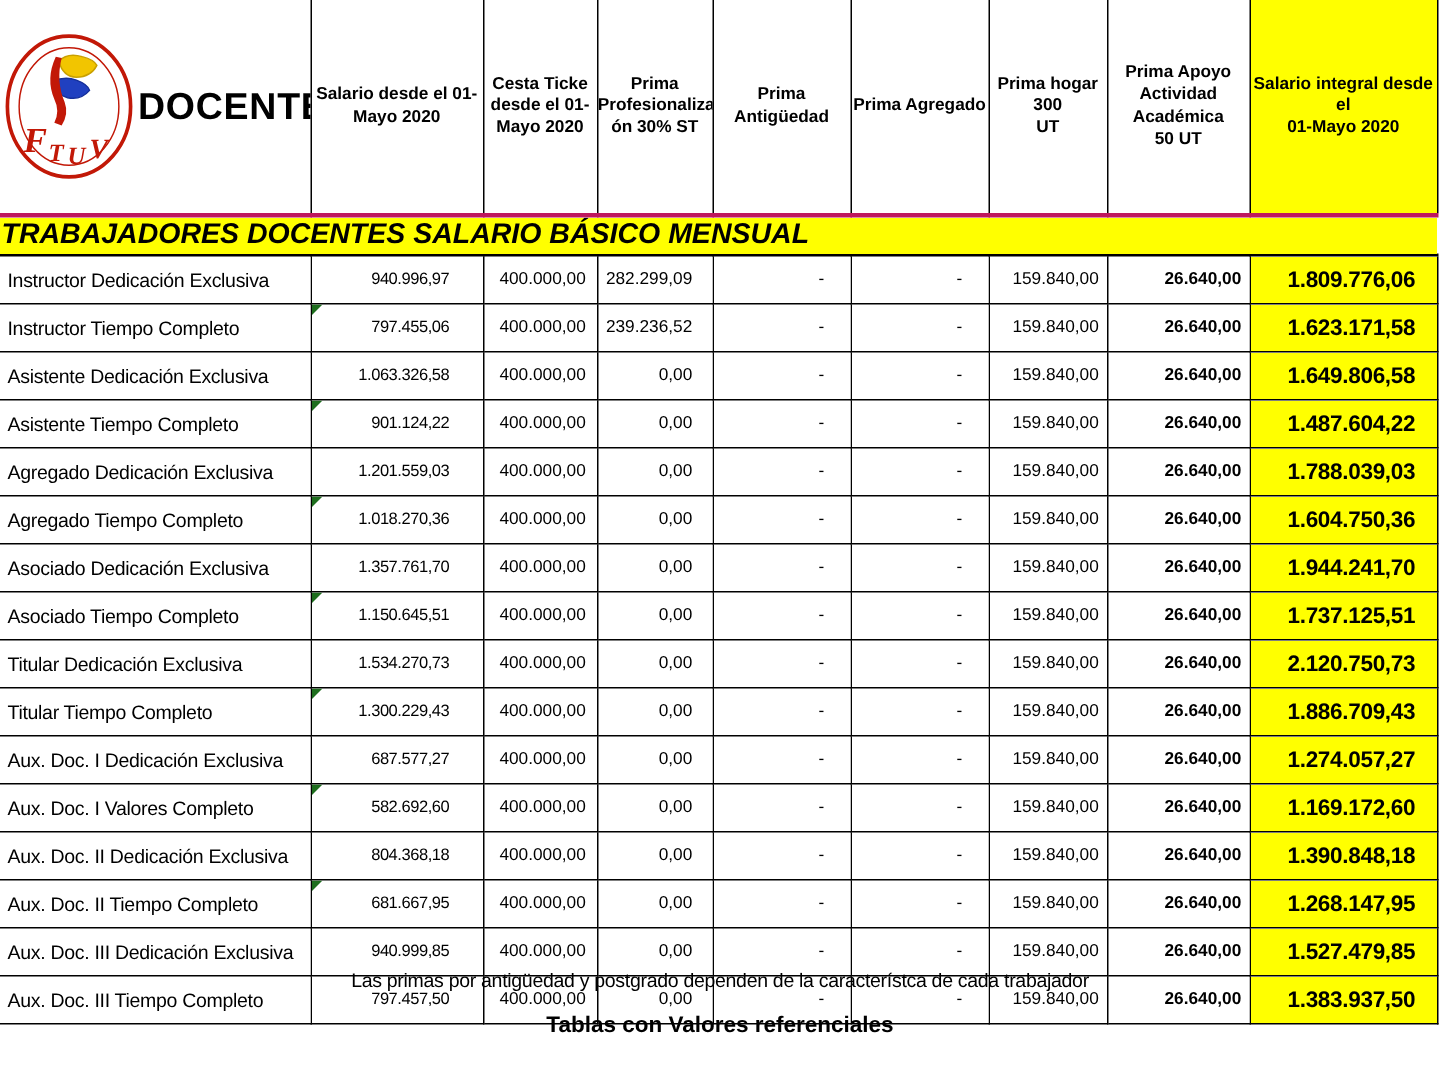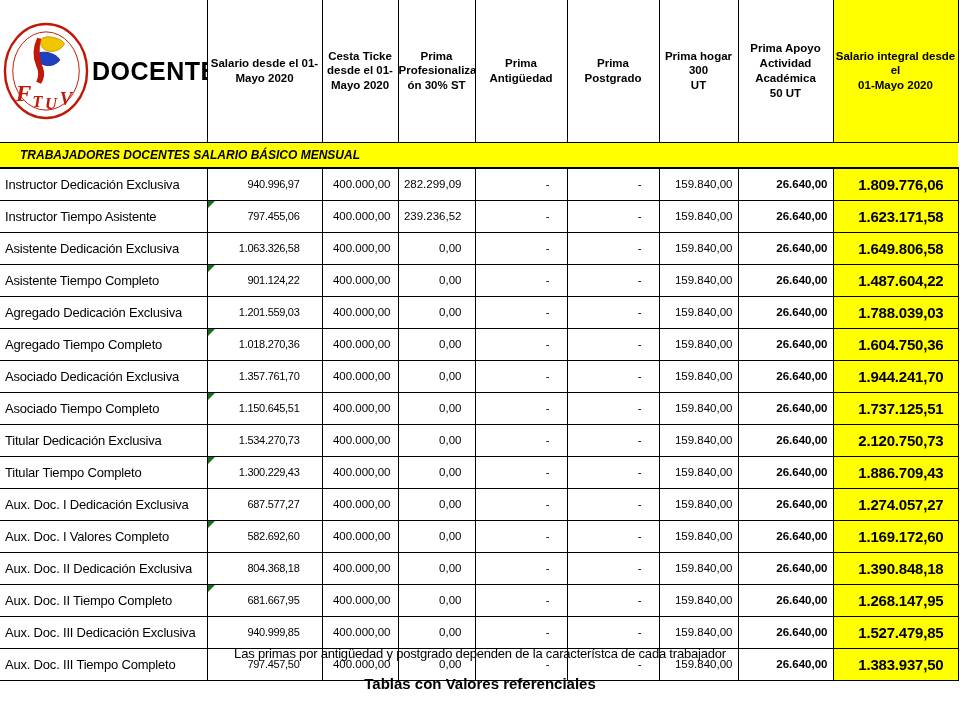--- a/index.html
+++ b/index.html
@@ -14,22 +14,22 @@
   thead th{border-top:none;font-weight:bold;font-size:11.5px;line-height:1.3;
            text-align:center;white-space:pre-line;background:#fff;}
   th.corner{border-left:none;}
   .corner-inner{display:flex;align-items:center;height:112px;}
   .logo-wrap{flex:0 0 92px;display:flex;justify-content:center;align-items:center;}
   .docente{flex:1;text-align:center;font-size:25px;font-weight:bold;letter-spacing:.5px;}
   th.hl{background:var(--yellow,#FFFF00);}
 
   
   tr.band td{background:var(--yellow,#FFFF00);border-left:none;border-right:none;
-             border-top:1px solid #be185d;border-bottom:2px solid #000;height:24px;
-             font-weight:bold;font-style:italic;font-size:12px;padding-left:20px;text-align:left;}
+             border-top:3px solid #be185d;border-bottom:2px solid #000;height:24px;
+             font-weight:bold;font-style:italic;font-size:19px;padding-left:1px;text-align:left;}
 
   
   tbody td{font-size:11.5px;height:31px;background:#fff;position:relative;}
   td.col-label{border-left:none;text-align:left;padding-left:5px;font-size:13px;letter-spacing:-.2px;margin-top:40px;}
   td.col-salario{text-align:right;padding-right:22px;font-size:11px;letter-spacing:-.3px;}
   td.col-cesta{text-align:right;padding-right:7px;}
   td.col-prima_prof{text-align:right;padding-right:13px;}
   td.col-antiguedad,td.col-postgrado{text-align:right;padding-right:17px;}
   td.col-hogar{text-align:right;padding-right:5px;}
   td.col-apoyo{text-align:right;padding-right:5px;font-weight:bold;}
@@ -85,21 +85,21 @@
         </th>
         <th>Salario desde el 01-
 Mayo 2020</th>
         <th>Cesta Ticke
 desde el 01-
 Mayo 2020</th>
         <th>Prima
 Profesionalizaci
 ón 30% ST</th>
         <th>Prima Antigüedad</th>
-        <th>Prima Postgrado</th>
+        <th>Prima Agregado</th>
         <th>Prima hogar 300
 UT</th>
         <th>Prima Apoyo
 Actividad
 Académica
 50 UT</th>
         <th class="hl">Salario integral desde el
 01-Mayo 2020</th>
       </tr>
     </thead>
@@ -113,21 +113,21 @@
           <td class="col-salario"><span>940.996,97</span></td>
           <td class="col-cesta"><span>400.000,00</span></td>
           <td class="col-prima_prof"><span>282.299,09</span></td>
           <td class="col-antiguedad"><span>-</span></td>
           <td class="col-postgrado"><span>-</span></td>
           <td class="col-hogar"><span>159.840,00</span></td>
           <td class="col-apoyo"><span>26.640,00</span></td>
           <td class="col-integral"><span>1.809.776,06</span></td>
         </tr>
         <tr>
-          <td class="col-label"><span>Instructor Tiempo Asistente</span></td>
+          <td class="col-label"><span>Instructor Tiempo Completo</span></td>
           <td class="col-salario"><span class="marker"></span><span>797.455,06</span></td>
           <td class="col-cesta"><span>400.000,00</span></td>
           <td class="col-prima_prof"><span>239.236,52</span></td>
           <td class="col-antiguedad"><span>-</span></td>
           <td class="col-postgrado"><span>-</span></td>
           <td class="col-hogar"><span>159.840,00</span></td>
           <td class="col-apoyo"><span>26.640,00</span></td>
           <td class="col-integral"><span>1.623.171,58</span></td>
         </tr>
         <tr>

